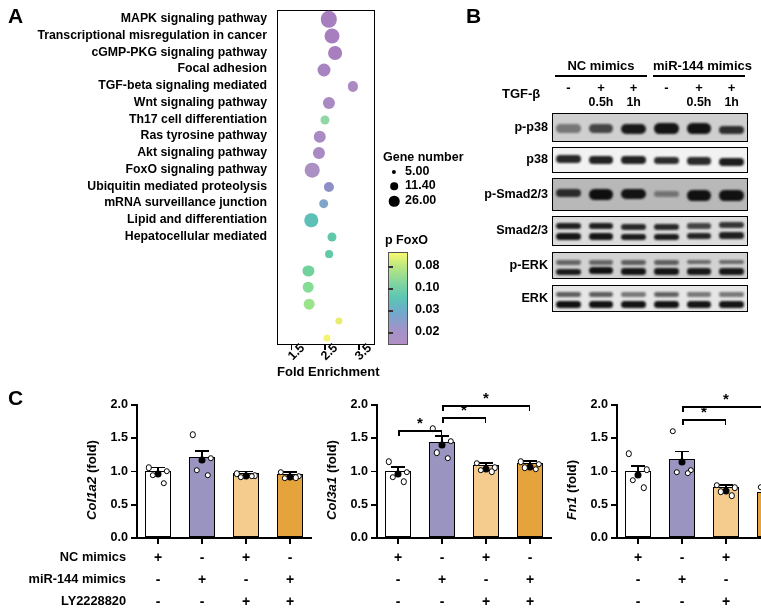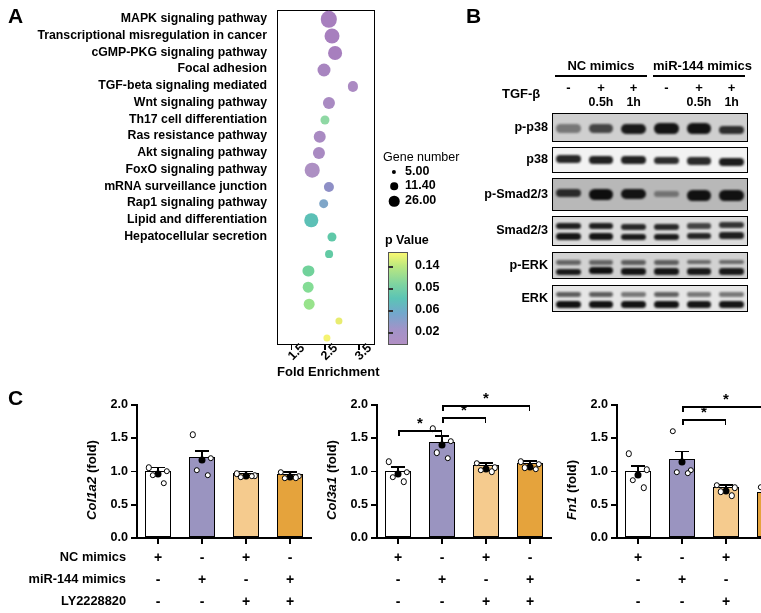--- a/index.html
+++ b/index.html
@@ -14,21 +14,21 @@
            font-size:12.3px;font-weight:bold;padding-right:5px;white-space:nowrap;}
   #panelA-box{position:absolute;left:277px;top:10px;width:98px;height:335px;
               border:1.6px solid #000;box-sizing:border-box;background:#fff;}
   .bubble{position:absolute;border-radius:50%;transform:translate(-50%,-50%);}
   .pa-xtick{position:absolute;font-size:12.5px;font-weight:bold;
             transform:rotate(-45deg);transform-origin:left top;white-space:nowrap;}
   #pa-xlabel{position:absolute;top:364px;left:277px;width:98px;text-align:center;
              font-size:13px;font-weight:bold;white-space:nowrap;}
 
   
-  #legend-gene-title{position:absolute;left:383px;top:150px;font-size:12.5px;font-weight:normal;white-space:nowrap;}
+  #legend-gene-title{position:absolute;left:383px;top:150px;font-size:12.5px;font-weight:bold;white-space:nowrap;}
   .gn-row{position:absolute;left:385px;font-size:12.5px;font-weight:bold;}
   .gn-dot{position:absolute;background:#000;border-radius:50%;transform:translate(-50%,-50%);}
   #legend-p-title{position:absolute;left:385px;top:233px;font-size:12.5px;font-weight:bold;}
   #colorbar{position:absolute;left:388px;top:252px;width:20px;height:93px;
             border:1px solid #555;box-sizing:border-box;
             background:linear-gradient(to bottom,#f9f871 0%,#bde87f 14%,#7fd4a0 34%,#5cc4b5 50%,#72a8cc 66%,#a293c8 84%,#b18fc4 100%);}
   .cb-tick{position:absolute;left:388px;width:5px;height:1.5px;background:#333;}
   .cb-lab{position:absolute;left:415px;font-size:12.5px;font-weight:bold;}
   .blot-row{position:absolute;left:552px;width:196px;border:1.7px solid #000;
             box-sizing:border-box;overflow:hidden;}
@@ -73,27 +73,27 @@
 <div class="panel-letter" style="left:8px;top:4px;">A</div>
 
 <div id="panelA-labels">
     <div class="pa-term">MAPK signaling pathway</div>
     <div class="pa-term">Transcriptional misregulation in cancer</div>
     <div class="pa-term">cGMP-PKG signaling pathway</div>
     <div class="pa-term">Focal adhesion</div>
     <div class="pa-term">TGF-beta signaling mediated</div>
     <div class="pa-term">Wnt signaling pathway</div>
     <div class="pa-term">Th17 cell differentiation</div>
-    <div class="pa-term">Ras resistance pathway</div>
+    <div class="pa-term">Ras tyrosine pathway</div>
     <div class="pa-term">Akt signaling pathway</div>
     <div class="pa-term">FoxO signaling pathway</div>
+    <div class="pa-term">Ubiquitin mediated proteolysis</div>
     <div class="pa-term">mRNA surveillance junction</div>
-    <div class="pa-term">Rap1 signaling pathway</div>
     <div class="pa-term">Lipid and differentiation</div>
-    <div class="pa-term">Hepatocellular secretion</div>
+    <div class="pa-term">Hepatocellular mediated</div>
   </div>
 <div id="panelA-box">
     <div class="bubble" style="width: 16.4px; height: 16.4px; background: rgb(167, 127, 190); left: 50.6897px; top: 8.375px;"></div>
     <div class="bubble" style="width: 14.9728px; height: 14.9728px; background: rgb(167, 127, 190); left: 54.069px; top: 25.125px;"></div>
     <div class="bubble" style="width: 13.8148px; height: 13.8148px; background: rgb(167, 127, 190); left: 57.4483px; top: 41.875px;"></div>
     <div class="bubble" style="width: 12.9912px; height: 12.9912px; background: rgb(168, 133, 192); left: 46.2966px; top: 58.625px;"></div>
     <div class="bubble" style="width: 10.1743px; height: 10.1743px; background: rgb(171, 138, 194); left: 75.0207px; top: 75.375px;"></div>
     <div class="bubble" style="width: 12.1176px; height: 12.1176px; background: rgb(169, 138, 194); left: 50.6897px; top: 92.125px;"></div>
     <div class="bubble" style="width: 9.06834px; height: 9.06834px; background: rgb(143, 216, 164); left: 46.6345px; top: 108.875px;"></div>
     <div class="bubble" style="width: 12.5612px; height: 12.5612px; background: rgb(169, 138, 194); left: 41.5655px; top: 125.625px;"></div>
@@ -122,29 +122,29 @@
 
 <div id="legend-gene-title">Gene number</div>
 <div id="gene-legend-rows">
     <div class="gn-dot" style="width: 4.2px; height: 4.2px; left: 394px; top: 172px;"></div>
     <div class="gn-row" style="left: 405px; top: 164px;">5.00</div>
     <div class="gn-dot" style="width: 7.6px; height: 7.6px; left: 394px; top: 186px;"></div>
     <div class="gn-row" style="left: 405px; top: 178px;">11.40</div>
     <div class="gn-dot" style="width: 10.6px; height: 10.6px; left: 394px; top: 201px;"></div>
     <div class="gn-row" style="left: 405px; top: 193px;">26.00</div>
   </div>
-<div id="legend-p-title">p Value</div>
+<div id="legend-p-title">p FoxO</div>
 <div id="colorbar"></div>
 <div id="colorbar-labels">
     <div class="cb-tick" style="top: 266px;"></div>
-    <div class="cb-lab" style="top: 258px;">0.14</div>
+    <div class="cb-lab" style="top: 258px;">0.08</div>
     <div class="cb-tick" style="top: 288px;"></div>
-    <div class="cb-lab" style="top: 280px;">0.05</div>
+    <div class="cb-lab" style="top: 280px;">0.10</div>
     <div class="cb-tick" style="top: 310px;"></div>
-    <div class="cb-lab" style="top: 302px;">0.06</div>
+    <div class="cb-lab" style="top: 302px;">0.03</div>
     <div class="cb-tick" style="top: 332px;"></div>
     <div class="cb-lab" style="top: 324px;">0.02</div>
   </div>
 
 <div class="panel-letter" style="left:466px;top:4px;">B</div>
 <div id="panelB-header">
     <div class="grp-line" style="left: 555px; top: 75px; width: 92px;"></div>
     <div class="grp-title" style="left: 555px; width: 92px; top: 58px;">NC mimics</div>
     <div class="grp-line" style="left: 653px; top: 75px; width: 92px;"></div>
     <div class="grp-title" style="left: 653px; width: 92px; top: 58px;">miR-144 mimics</div>

